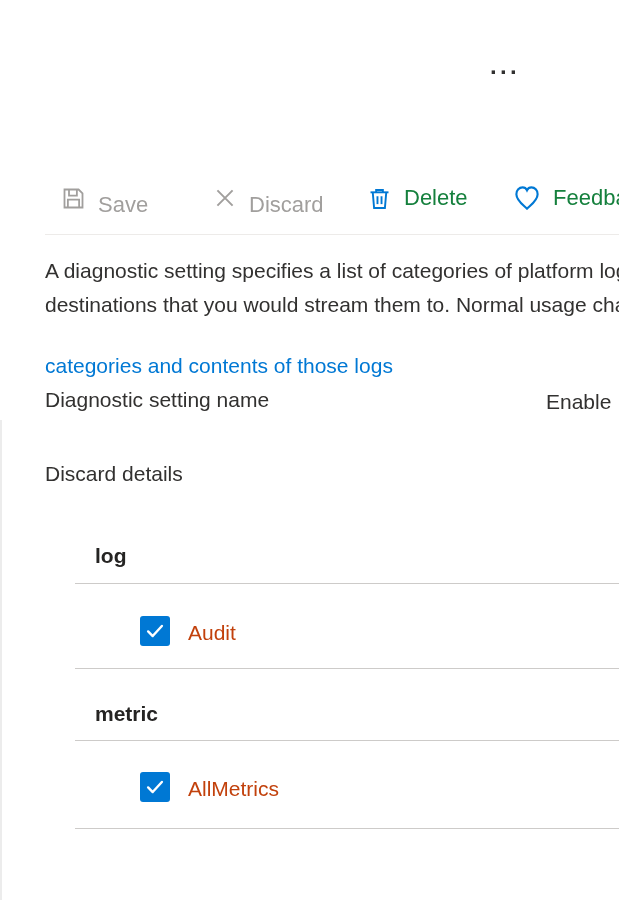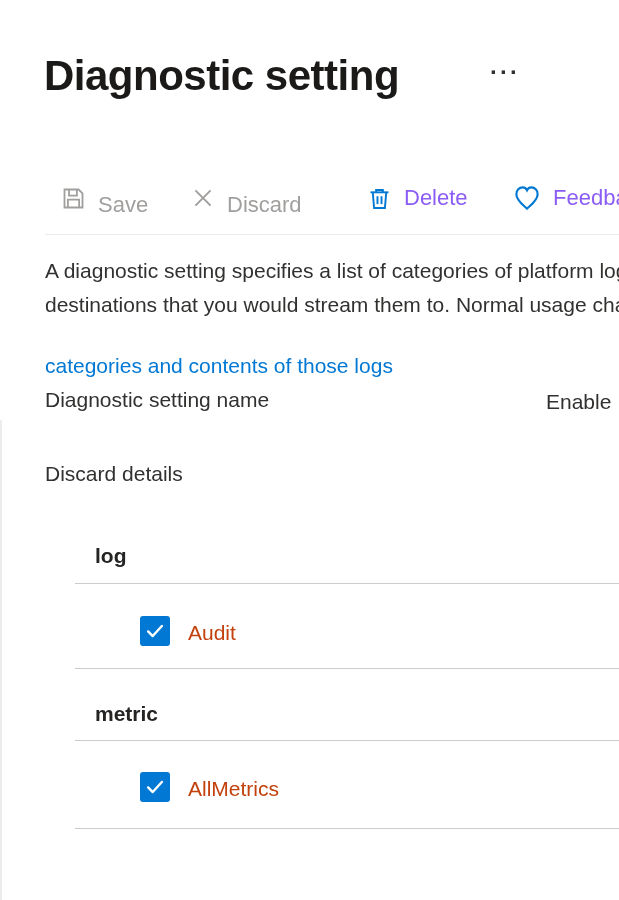--- a/index.html
+++ b/index.html
@@ -10,25 +10,25 @@
   }
   .abs{position:absolute;}
   .nowrap{white-space:nowrap;}
 
   .blade-left-line{left:0;top:420px;width:2px;height:480px;background:#ececec;}
 
   .page-title{left:44px;top:52px;font-size:42px;font-weight:700;color:#1b1a19;letter-spacing:-0.5px;}
   .more-dots{left:490px;top:58px;font-size:24px;font-weight:700;color:#323130;letter-spacing:2px;cursor:pointer;}
 
   .toolbar-item{top:178px;height:40px;display:flex;align-items:center;gap:11px;cursor:pointer;}
-  .toolbar-item .label{font-size:22px;color:#8b5cf6;}
+  .toolbar-item .label{font-size:22px;color:#15803d;}
   .toolbar-item.disabled .label{color:#a19f9d;margin-top:13px;}
   .toolbar-item.disabled{cursor:default;}
   .tb-save{left:60px;}
-  .tb-discard{left:190px;}
+  .tb-discard{left:212px;}
   .tb-delete{left:366px;}
   .tb-feedback{left:512px;}
   .toolbar-divider{left:45px;top:234px;width:574px;height:1px;background:#edebe9;}
 
   .desc-line{left:45px;font-size:21px;line-height:30px;color:#323130;}
   .desc-1{top:256px;}
   .desc-2{top:290px;}
   .desc-link{top:326px;color:#0078d4;cursor:pointer;text-decoration:none;margin-top:25px;}
 
   .name-label{left:45px;top:388px;font-size:21px;}
@@ -58,21 +58,20 @@
 
   svg{display:block;}
 </style>
 </head>
 <body>
 
 <div class="screen">
 
   <div class="abs blade-left-line"></div>
 
-  <div class="abs page-title nowrap">Diagnostic setting</div>
   <div class="abs more-dots">···</div>
 
   <div class="abs toolbar-item disabled tb-save">
     <span>
       <svg width="27" height="27" viewBox="0 0 24 24" fill="none" stroke="#a19f9d" stroke-width="1.6">
         <path d="M4 4 H16.5 L20 7.5 V20 H4 Z"></path>
         <path d="M8 4 V9.5 H15 V4"></path>
         <path d="M7 20 V13 H17 V20"></path>
       </svg>
     </span>

